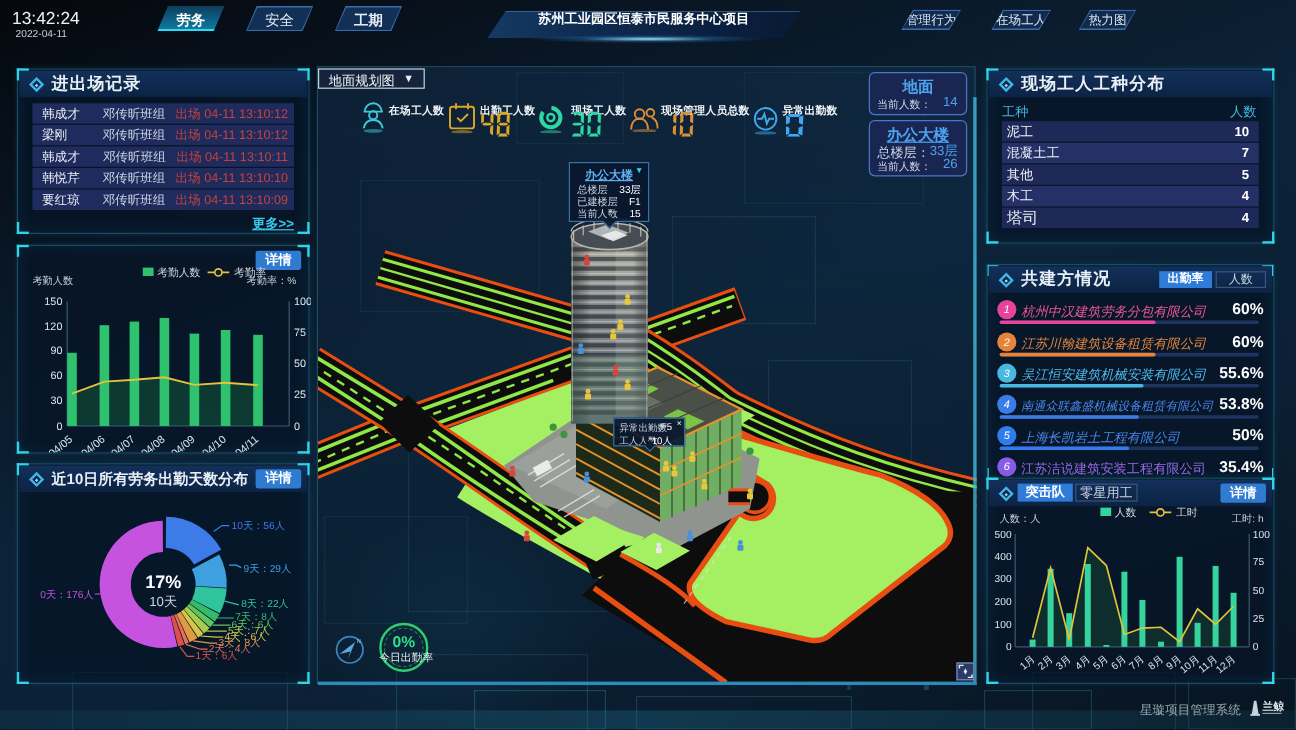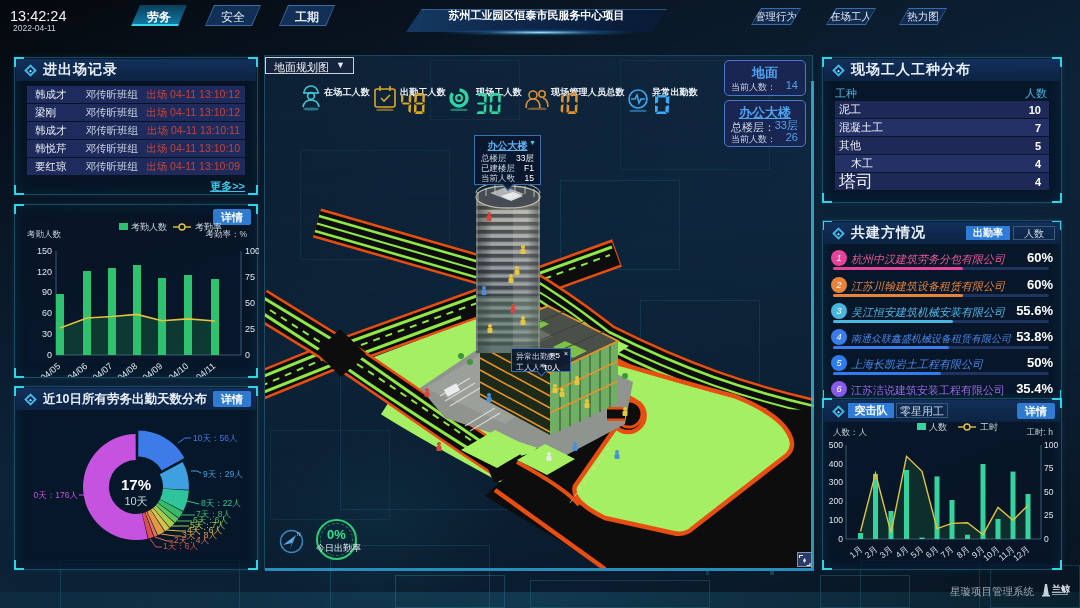--- a/index.html
+++ b/index.html
@@ -739,26 +739,26 @@
         <span style="font-size:11px;color:#edf1f6;margin-left:4px">混凝土工</span>
         <span style="font-size:11px;font-weight:bold;color:#fff;margin-left:auto;margin-right:8px">7</span>
       </div>
 
  <div class="row5" style="top:79px;background:#1e2958">
         <span style="font-size:11px;color:#edf1f6;margin-left:4px">其他</span>
         <span style="font-size:11px;font-weight:bold;color:#fff;margin-left:auto;margin-right:8px">5</span>
       </div>
 
  <div class="row5" style="top:97px;background:#243066">
-        <span style="font-size:11px;color:#edf1f6;margin-left:16px">木工</span>
+        <span style="font-size:11px;color:#edf1f6;margin-left:4px">木工</span>
         <span style="font-size:11px;font-weight:bold;color:#fff;margin-left:auto;margin-right:8px">4</span>
       </div>
 
  <div class="row5" style="top:115px;background:#1e2958">
-        <span style="font-size:17px;color:#edf1f6;margin-left:4px">塔司</span>
+        <span style="font-size:13px;color:#edf1f6;margin-left:4px">塔司</span>
         <span style="font-size:11px;font-weight:bold;color:#fff;margin-left:auto;margin-right:8px">4</span>
       </div>
 </div>
 
 <div class="panel" style="left:822px;top:220px;width:240px;height:180px;overflow:hidden">
  <div class="corner c-tl"></div>
       <div class="corner c-tr"></div>
       <div class="corner c-bl"></div>
       <div class="corner c-br"></div>
  <div class="phead">

